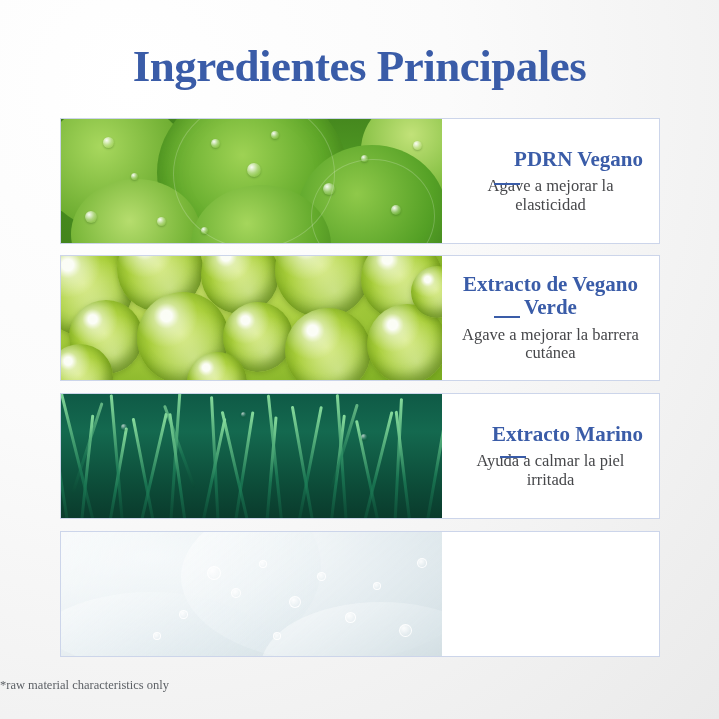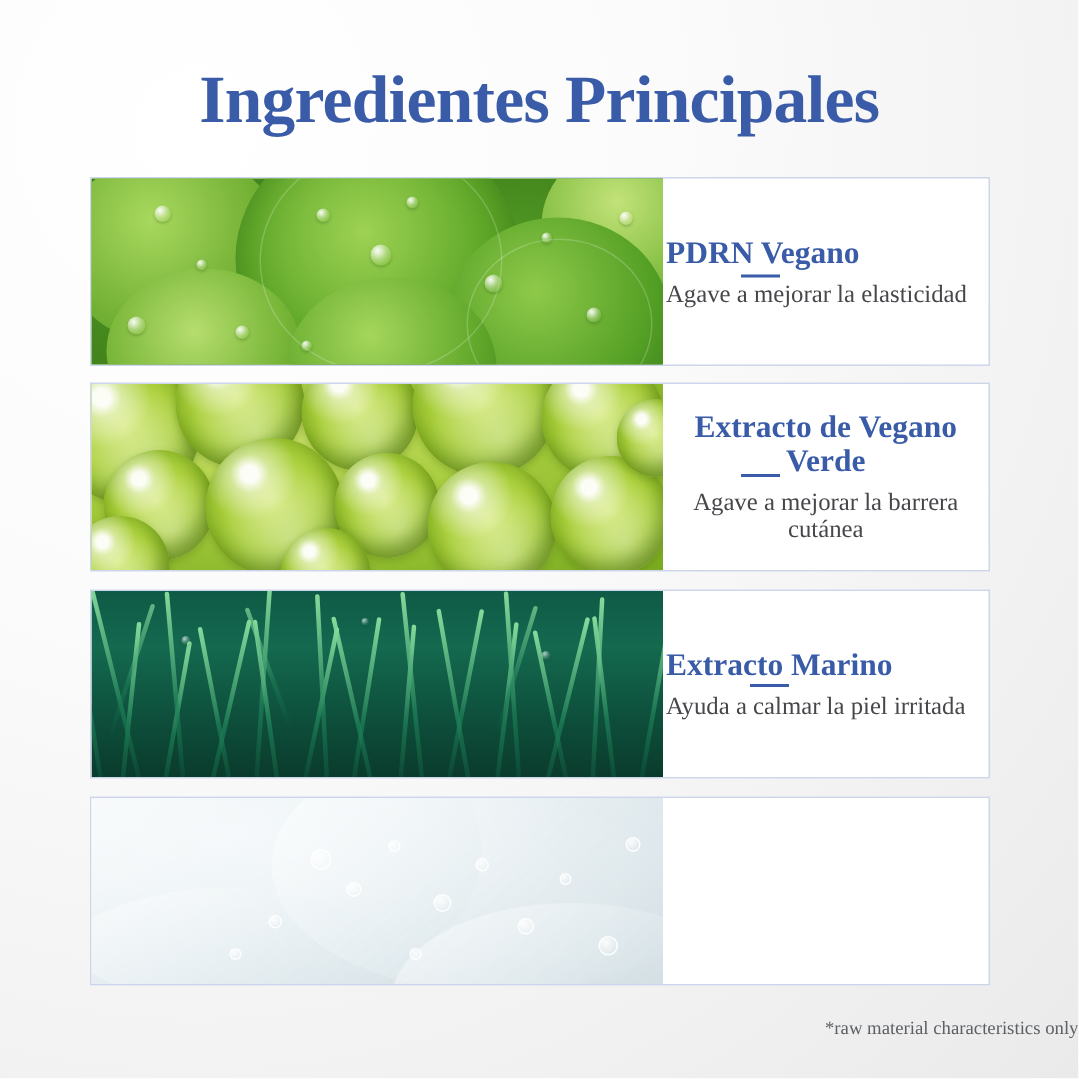--- a/index.html
+++ b/index.html
@@ -60,23 +60,23 @@
     height: 100%;
     position: relative;
     overflow: hidden;
     flex: 0 0 381px;
   }
   .text-side {
     flex: 1 1 auto;
     position: relative;
     display: flex;
     flex-direction: column;
-    align-items: flex-start;
+    align-items: flex-end;
     justify-content: center;
-    padding: 0 2px;
+    padding: 0 16px;
   }
 
   .ing-name {
     font-family: "Liberation Serif", serif;
     font-weight: bold;
     font-size: 21px;
     color: #3a5ca8;
     text-align: center;
     line-height: 1.08;
     white-space: nowrap;
@@ -186,21 +186,21 @@
     border-radius: 50%;
     border: 1px solid rgba(255,255,255,0.9);
     background: radial-gradient(circle at 35% 30%, rgba(255,255,255,0.85), rgba(255,255,255,0.1) 70%);
   }
 
   .footnote {
     position: absolute;
     top: 678px;
     left: 0;
     width: 719px;
-    text-align: right;
+    text-align: left;
     font-family: "Liberation Serif", serif;
     font-size: 12.5px;
     color: #5d6166;
   }
 </style>
 </head>
 <body>
 
 <div id="page">
 

